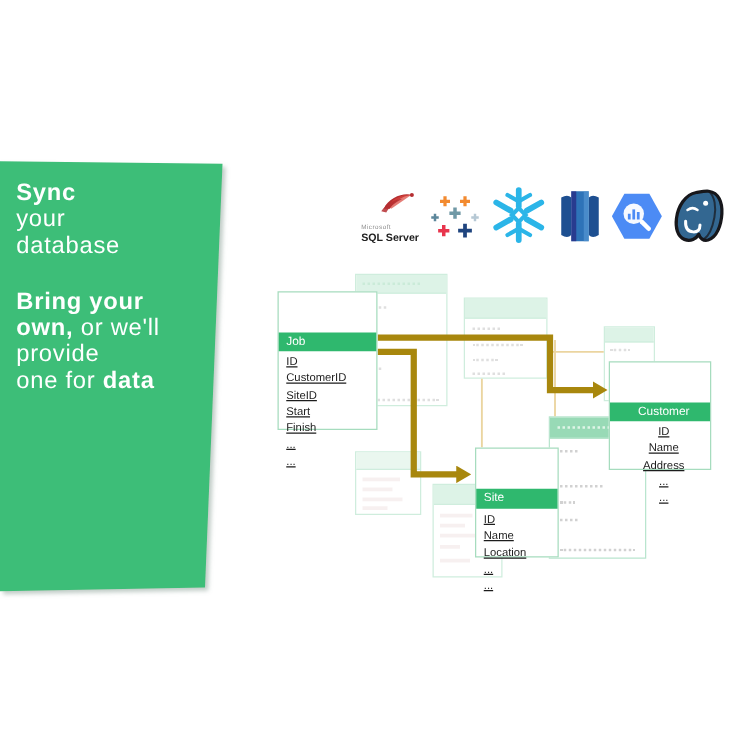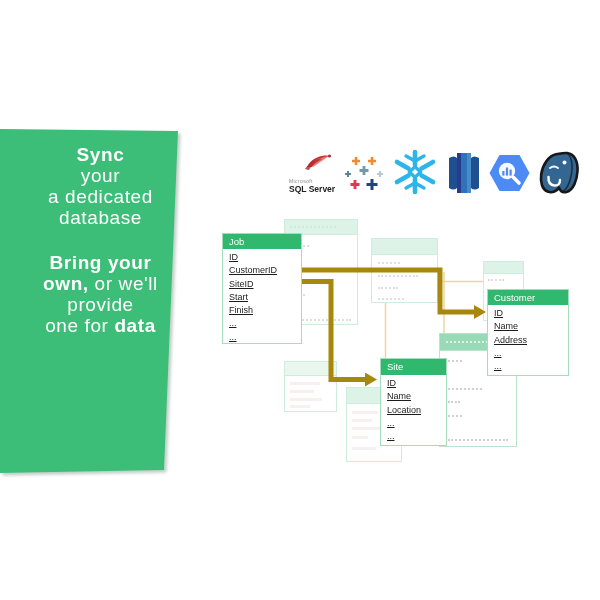--- a/index.html
+++ b/index.html
@@ -2,33 +2,33 @@
 <html><head>
 <meta charset="utf-8">
 <style>
   html,body{margin:0;padding:0;background:#fff;}
   .stage{position:relative;width:600px;height:600px;background:#fff;overflow:hidden;
          font-family:"Liberation Sans", sans-serif;}
 
   
   .sidebar-svg{position:absolute;left:0;top:0;z-index:5;}
   .sb-text{position:absolute;left:13px;top:144px;width:175px;z-index:6;color:#fff;
-           font-size:19px;line-height:21px;letter-spacing:.6px;text-align:center;}
+           font-size:19px;line-height:21px;letter-spacing:.6px;}
   .sb-text .gap{height:24px;}
   .sb-text .b{font-weight:bold;}
 
   
   .logo{position:absolute;z-index:4;}
   .sql-captions{text-align:left;line-height:1;}
   .sql-cap-top{font-size:5px;color:#8a8a8a;letter-spacing:.4px;display:block;}
   .sql-cap{font-size:8.5px;color:#222;font-weight:bold;display:block;margin-top:1px;}
 
   
   .tbl{position:absolute;background:#fff;border:1px solid #a6dcbe;box-sizing:border-box;z-index:3;}
-  .tbl .hdr{background:#2fb86e;color:#fff;font-size:9.5px;line-height:15px;padding-left:6px;}
+  .tbl .hdr{background:#2fb86e;color:#fff;font-size:9.5px;line-height:15px;padding-left:6px;margin-top:32px;}
   .tbl .row{height:13.3px;line-height:13.3px;padding-left:6px;font-size:9px;color:#1c1c1c;
             white-space:nowrap;overflow:hidden;text-decoration:underline;}
   .tbl .body{padding-top:2px;}
 
   
   .ghost{position:absolute;background:rgba(255,255,255,.88);border:1px solid #a8dfc2;
          box-sizing:border-box;opacity:.55;z-index:1;}
   .ghost .ghdr{background:#c3ead4;border-bottom:1px solid #a8dfc2;position:relative;}
   .ghost.strong{opacity:.8;}
   .ghost.strong .ghdr{background:#7fd2a4;}
@@ -49,21 +49,20 @@
       <filter id="sbshadow" x="-10%" y="-10%" width="130%" height="130%">
         <feDropShadow dx="2.5" dy="2.5" stdDeviation="1.8" flood-color="#8fa39a" flood-opacity="0.55"></feDropShadow>
       </filter>
     </defs>
     <polygon points="0,129 178,131 164,470 0,473" fill="#3cbe78" filter="url(#sbshadow)"></polygon>
   </svg>
 
   <div class="sb-text">
     <div><span class="b">Sync</span></div>
     <div>your</div>
-    <div>a dedicated</div>
     <div>database</div>
     <div class="gap"></div>
     <div><span class="b">Bring your</span></div>
     <div><span class="b">own,</span><span> or we'll</span></div>
     <div>provide</div>
     <div><span>one for </span><span class="b">data</span></div>
   </div>
 
   <div class="logo" style="left:289px;top:151px;width:52px;">
     <svg width="52" height="24" viewBox="0 0 52 24">
@@ -213,21 +212,21 @@
       <div class="row">ID</div>
       <div class="row">CustomerID</div>
       <div class="row">SiteID</div>
       <div class="row">Start</div>
       <div class="row">Finish</div>
       <div class="row">...</div>
       <div class="row">...</div>
     </div>
   </div>
 
-  <div class="tbl" style="left:487px;top:289px;width:82px;height:87px;">
+  <div class="tbl" style="left:487px;top:289px;width:82px;height:87px;text-align:center;">
     <div class="hdr">Customer</div>
     <div class="body">
       <div class="row">ID</div>
       <div class="row">Name</div>
       <div class="row">Address</div>
       <div class="row">...</div>
       <div class="row">...</div>
     </div>
   </div>
 

